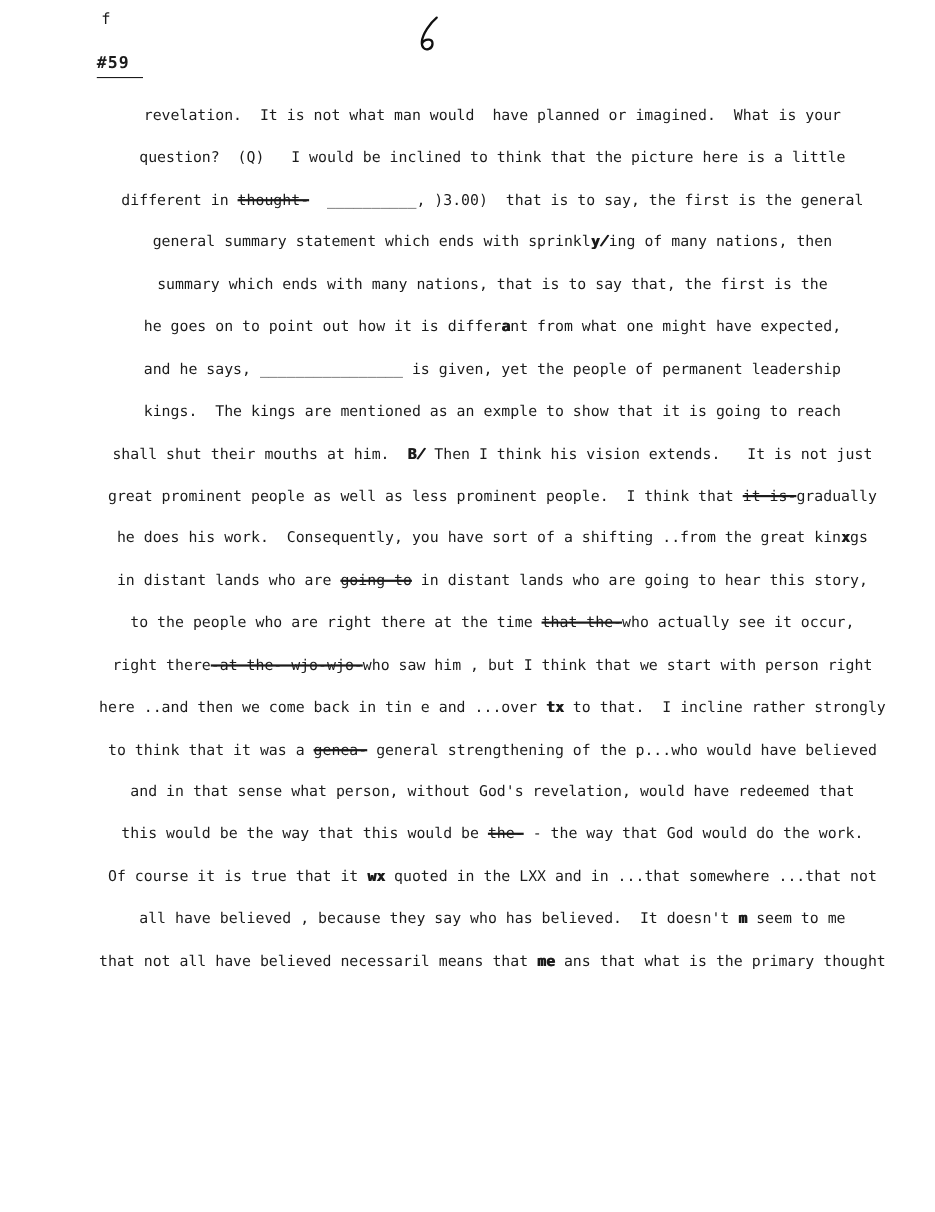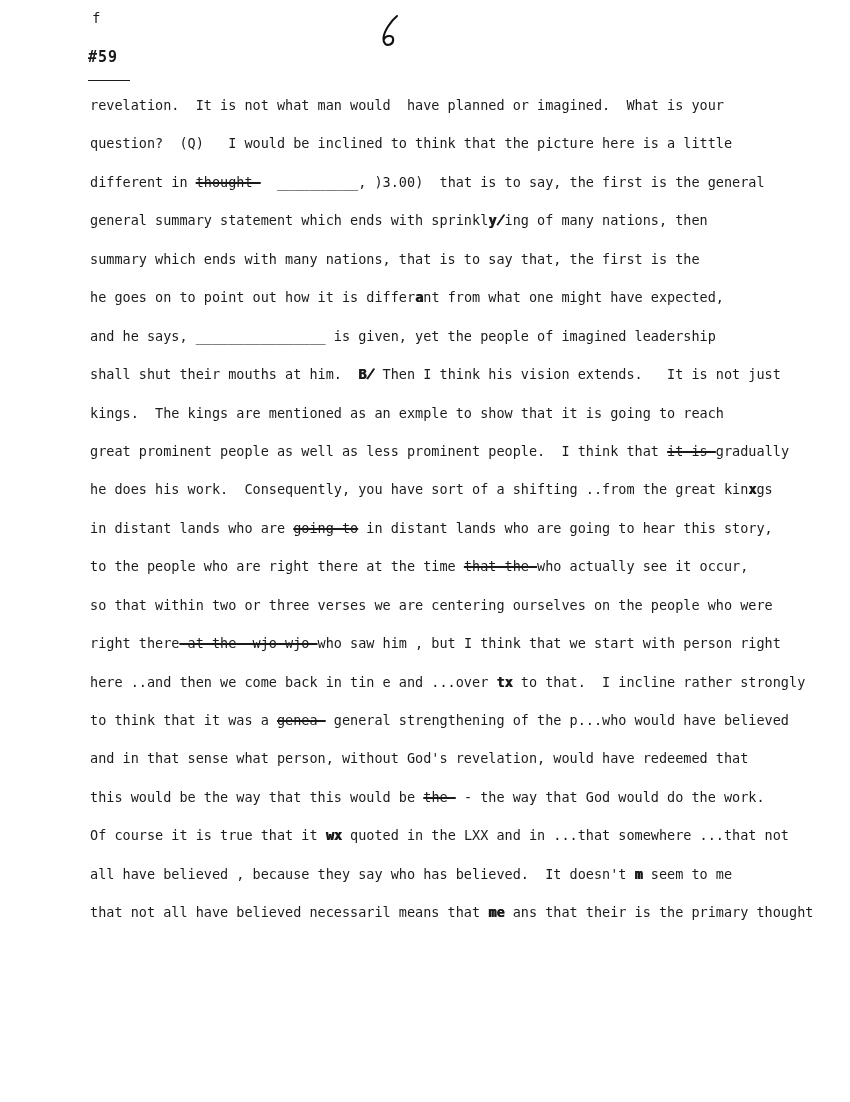--- a/index.html
+++ b/index.html
@@ -15,28 +15,28 @@
     position:absolute;left:92px;top:10px;
     font-size:14px;
   }
   .hand-number{
     position:absolute;left:378px;top:14px;width:24px;height:36px;
   }
   .section-number{
     position:absolute;left:88px;top:48px;
     font-size:15px;font-weight:bold;letter-spacing:1px;
     border-bottom:1.6px solid #1b1b1b;
-    padding:0 12px 14px 0;
+    padding:0 12px 4px 0;
   }
   .body-text{
     position:absolute;left:90px;top:86px;
     font-size:13.5px;
     line-height:38.45px;
   }
-  .line{white-space:pre;height:38.45px;}
+  .line{white-space:pre;height:38.45px;text-align:center;}
   .seg{white-space:pre;}
   .strike{
     text-decoration:line-through;
     text-decoration-thickness:1.6px;
   }
   .over{
     font-weight:bold;
     text-shadow:0.7px 0 0 currentColor;
   }
 </style>
@@ -53,31 +53,30 @@
 
   <div class="section-number">#59</div>
 
   <div class="body-text">
       <div class="line"><span class="seg">revelation.  It is not what man would  have planned or imagined.  What is your</span></div>
       <div class="line"><span class="seg">question?  (Q)   I would be inclined to think that the picture here is a little</span></div>
       <div class="line"><span class="seg">different in </span><span class="seg strike">thought-</span><span class="seg">  __________, )3.00)  that is to say, the first is the general</span></div>
       <div class="line"><span class="seg">general summary statement which ends with sprinkl</span><span class="seg over">y̸</span><span class="seg">ing of many nations, then</span></div>
       <div class="line"><span class="seg">summary which ends with many nations, that is to say that, the first is the</span></div>
       <div class="line"><span class="seg">he goes on to point out how it is differ</span><span class="seg over">a</span><span class="seg">nt from what one might have expected,</span></div>
-      <div class="line"><span class="seg">and he says, ________________ is given, yet the people of imagined leadership</span></div>
+      <div class="line"><span class="seg">and he says, ________________ is given, yet the people of permanent leadership</span></div>
+      <div class="line"><span class="seg">kings.  The kings are mentioned as an exmple to show that it is going to reach</span></div>
       <div class="line"><span class="seg">shall shut their mouths at him.  </span><span class="seg over">B̸</span><span class="seg"> Then I think his vision extends.   It is not just</span></div>
-      <div class="line"><span class="seg">kings.  The kings are mentioned as an exmple to show that it is going to reach</span></div>
       <div class="line"><span class="seg">great prominent people as well as less prominent people.  I think that </span><span class="seg strike">it is-</span><span class="seg">gradually</span></div>
       <div class="line"><span class="seg">he does his work.  Consequently, you have sort of a shifting ..from the great kin</span><span class="seg over">x</span><span class="seg">gs</span></div>
       <div class="line"><span class="seg">in distant lands who are </span><span class="seg strike">going to</span><span class="seg"> in distant lands who are going to hear this story,</span></div>
       <div class="line"><span class="seg">to the people who are right there at the time </span><span class="seg strike">that the-</span><span class="seg">who actually see it occur,</span></div>
-      <div class="line"><span class="seg">so that within two or three verses we are centering ourselves on the people who were</span></div>
       <div class="line"><span class="seg">right there</span><span class="seg strike">-at the- wjo-wjo-</span><span class="seg">who saw him , but I think that we start with person right</span></div>
       <div class="line"><span class="seg">here ..and then we come back in tin e and ...over </span><span class="seg over">tx</span><span class="seg"> to that.  I incline rather strongly</span></div>
       <div class="line"><span class="seg">to think that it was a </span><span class="seg strike">genea-</span><span class="seg"> general strengthening of the p...who would have believed</span></div>
       <div class="line"><span class="seg">and in that sense what person, without God's revelation, would have redeemed that</span></div>
       <div class="line"><span class="seg">this would be the way that this would be </span><span class="seg strike">the-</span><span class="seg"> - the way that God would do the work.</span></div>
       <div class="line"><span class="seg">Of course it is true that it </span><span class="seg over">wx</span><span class="seg"> quoted in the LXX and in ...that somewhere ...that not</span></div>
       <div class="line"><span class="seg">all have believed , because they say who has believed.  It doesn't </span><span class="seg over">m</span><span class="seg"> seem to me</span></div>
-      <div class="line"><span class="seg">that not all have believed necessaril means that </span><span class="seg over">me</span><span class="seg"> ans that their is the primary thought</span></div>
+      <div class="line"><span class="seg">that not all have believed necessaril means that </span><span class="seg over">me</span><span class="seg"> ans that what is the primary thought</span></div>
     </div>
 
 </div>
 
 </body></html>

